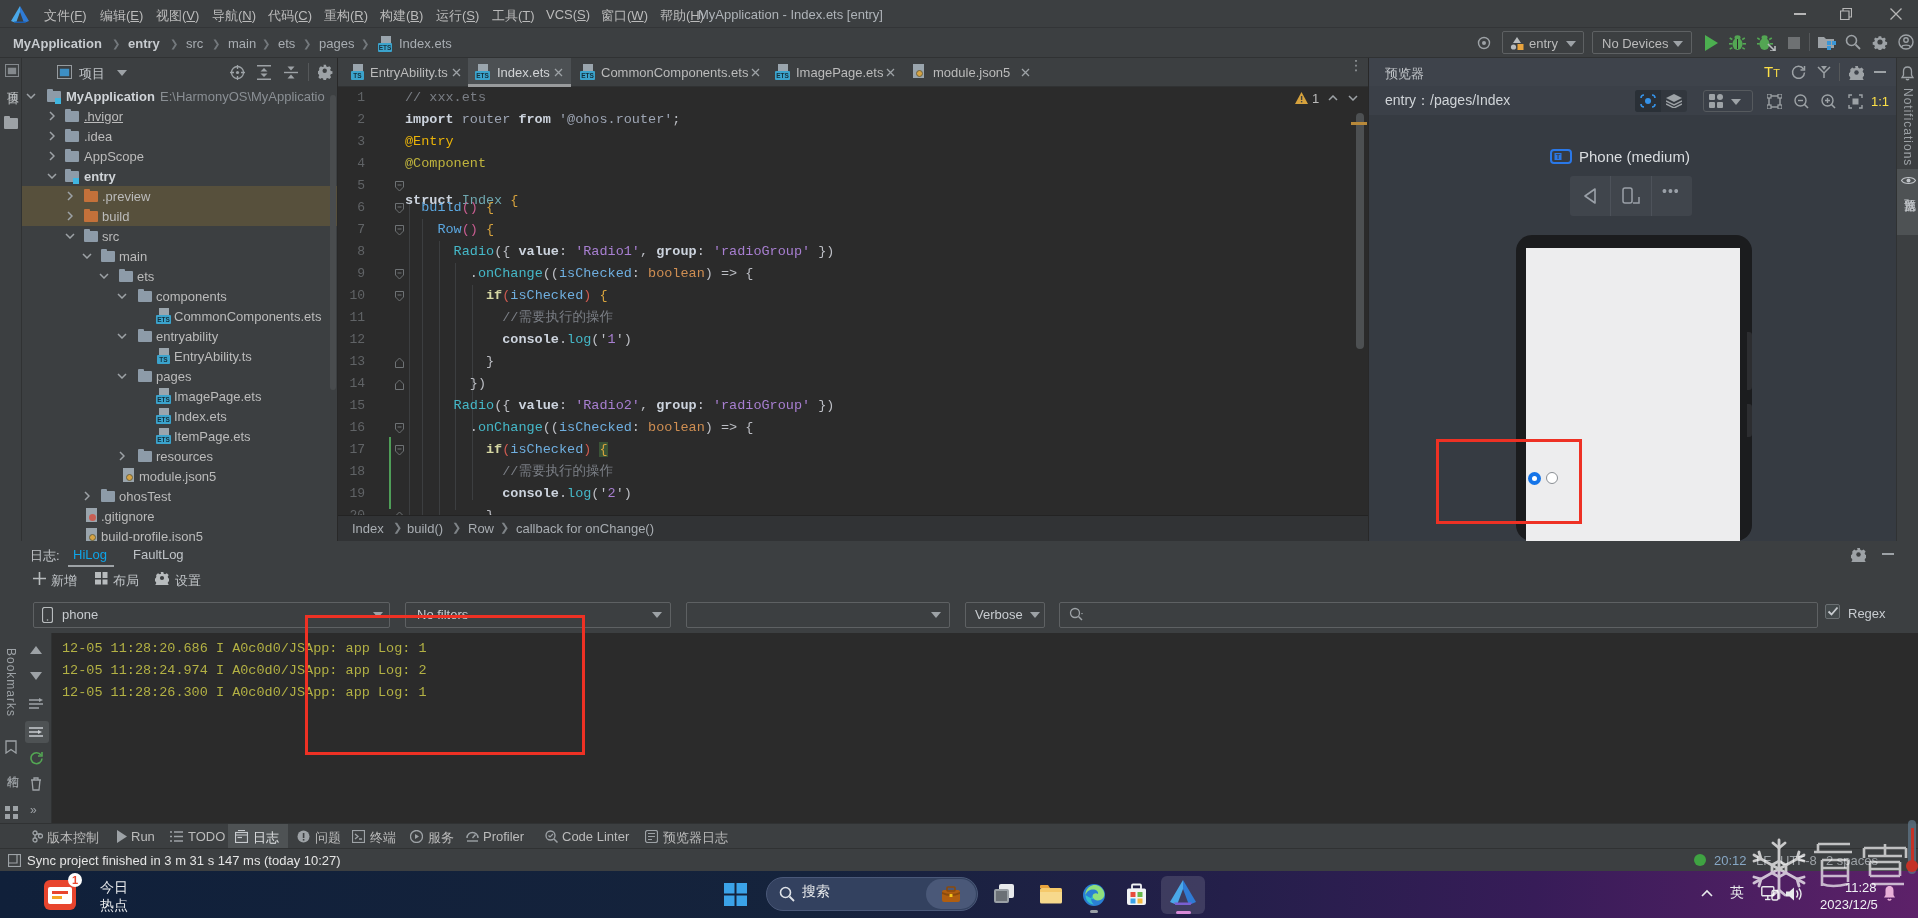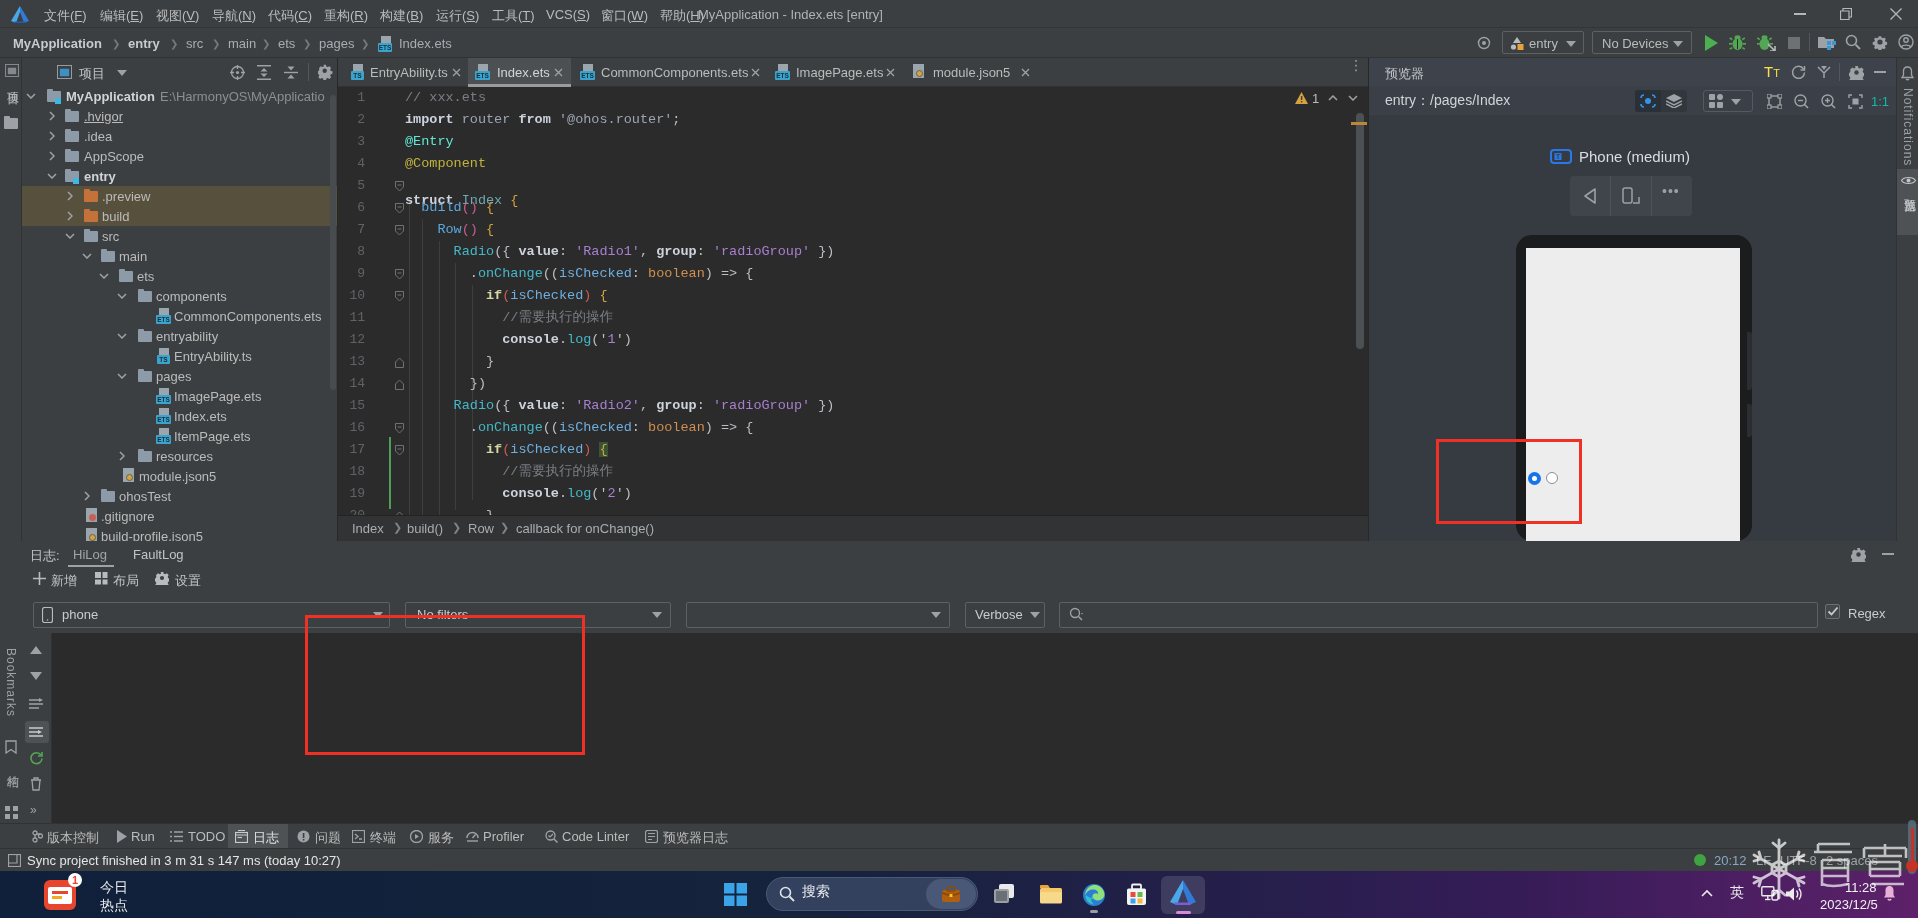--- a/index.html
+++ b/index.html
@@ -297,21 +297,21 @@
       <div class="abs" style="left:409px;top:197px;width:1px;height:319px;background:#3c3e40"></div>
       <div class="abs" style="left:422px;top:219px;width:1px;height:297px;background:#3c3e40"></div>
       <div class="abs" style="left:439px;top:241px;width:1px;height:275px;background:#3c3e40"></div>
       <div class="abs" style="left:455px;top:263px;width:1px;height:247px;background:#3c3e40"></div>
       <div class="abs" style="left:472px;top:285px;width:1px;height:215px;background:#3c3e40"></div>
       <div class="ln" style="left:335px;top:87px">1</div>
       <div class="cl" style="left:405px;top:87px"><span style="color:#7a7e85;">// xxx.ets</span></div>
       <div class="ln" style="left:335px;top:109px">2</div>
       <div class="cl" style="left:405px;top:109px"><span style="color:#ccd3dd;font-weight:bold;">import</span><span style="color:#9da5b4;"> router </span><span style="color:#ccd3dd;font-weight:bold;">from</span><span style="color:#bcbec4;"> </span><span style="color:#9da5b4;">'@ohos.router'</span><span style="color:#bcbec4;">;</span></div>
       <div class="ln" style="left:335px;top:131px">3</div>
-      <div class="cl" style="left:405px;top:131px"><span style="color:#5eead4;">@Entry</span></div>
+      <div class="cl" style="left:405px;top:131px"><span style="color:#eab308;">@Entry</span></div>
       <div class="ln" style="left:335px;top:153px">4</div>
       <div class="cl" style="left:405px;top:153px"><span style="color:#c0b43d;">@Component</span></div>
       <div class="ln" style="left:335px;top:175px">5</div>
       <div class="cl" style="left:405px;top:190px"><span style="color:#ccd3dd;font-weight:bold;">struct</span><span style="color:#bcbec4;"> </span><span style="color:#6fa8b0;">Index</span><span style="color:#bcbec4;"> </span><span style="color:#d6a23d;">{</span></div>
       <div class="ln" style="left:335px;top:197px">6</div>
       <div class="cl" style="left:405px;top:197px"><span style="color:#bcbec4;">  </span><span style="color:#5ba7e0;">build</span><span style="color:#c75c8f;">(</span><span style="color:#c75c8f;">)</span><span style="color:#bcbec4;"> </span><span style="color:#d6a23d;">{</span></div>
       <div class="ln" style="left:335px;top:219px">7</div>
       <div class="cl" style="left:405px;top:219px"><span style="color:#bcbec4;">    </span><span style="color:#5ba7e0;">Row</span><span style="color:#c75c8f;">(</span><span style="color:#c75c8f;">)</span><span style="color:#bcbec4;"> </span><span style="color:#d6a23d;">{</span></div>
       <div class="ln" style="left:335px;top:241px">8</div>
       <div class="cl" style="left:405px;top:241px"><span style="color:#bcbec4;">      </span><span style="color:#45b8c8;">Radio</span><span style="color:#bcbec4;">({ </span><span style="color:#ccd3dd;font-weight:bold;">value</span><span style="color:#bcbec4;">: </span><span style="color:#a87fd1;">'Radio1'</span><span style="color:#bcbec4;">, </span><span style="color:#ccd3dd;font-weight:bold;">group</span><span style="color:#bcbec4;">: </span><span style="color:#a87fd1;">'radioGroup'</span><span style="color:#bcbec4;"> })</span></div>
@@ -494,21 +494,21 @@
       </svg>
     <svg class="abs" style="left:452px;top:36px" width="15" height="15" viewBox="0 0 15 15">
         <circle cx="6.5" cy="6.5" r="5.5" fill="none" stroke="#9da2a6" stroke-width="1.4"></circle>
         <path d="M4 6.5 H9 M6.5 4 V9" stroke="#9da2a6" stroke-width="1.4"></path>
         <path d="M10.5 10.5 L14 14" stroke="#9da2a6" stroke-width="1.6"></path>
       </svg>
     <svg class="abs" style="left:479px;top:36px" width="15" height="15" viewBox="0 0 15 15">
         <path d="M1 4 V1 H4 M11 1 H14 V4 M14 11 V14 H11 M4 14 H1 V11" stroke="#9da2a6" stroke-width="1.4" fill="none"></path>
         <rect x="4.5" y="4.5" width="6" height="6" fill="#9da2a6"></rect>
       </svg>
-    <span class="abs" style="left:502px;top:36px;color:#14b8a6;font-size:13px">1:1</span>
+    <span class="abs" style="left:502px;top:36px;color:#fde047;font-size:13px">1:1</span>
 
     <svg class="abs" style="left:181px;top:91px" width="22" height="15" viewBox="0 0 22 15">
         <rect x="1" y="1" width="20" height="13" rx="3" fill="none" stroke="#2a78e8" stroke-width="2"></rect>
         <rect x="4.5" y="4" width="7" height="7" fill="#2a78e8"></rect>
         <text x="8" y="10.2" font-size="7.5" font-weight="bold" fill="#3b4048" text-anchor="middle" font-family="Liberation Sans">T</text>
       </svg>
     <span class="abs" style="left:210px;top:90px;color:#dadde0;font-size:15px">Phone (medium)</span>
 
     <div class="abs" style="left:201px;top:118px;width:122px;height:40px;background:#40454c;border-radius:3px"></div>
     <div class="abs" style="left:241px;top:118px;width:1px;height:40px;background:#4d525a"></div>
@@ -540,21 +540,21 @@
     <div class="abs" style="left:4px;top:30px;color:#9da2a6;font-size:12px;writing-mode:vertical-lr;letter-spacing:1px">Notifications</div>
     <div class="abs" style="left:0px;top:111px;width:22px;height:66px;background:#4e5254"></div>
     <svg class="abs" style="left:4px;top:117px" width="15" height="11" viewBox="0 0 15 11">
         <path d="M0.5 5.5 C3 1.5 12 1.5 14.5 5.5 C12 9.5 3 9.5 0.5 5.5 Z" fill="none" stroke="#c0c4c8" stroke-width="1.2"></path>
         <circle cx="7.5" cy="5.5" r="2" fill="#c0c4c8"></circle>
       </svg>
     <div class="abs" style="left:4px;top:132px;color:#c0c4c8;font-size:12px;writing-mode:vertical-lr">预览器</div>
   </div>
   <div id="bottompanel" class="abs">
     <span class="abs" style="left:30px;top:6px;color:#c0c4c8">日志:</span>
-    <span class="abs" style="left:73px;top:6px;color:#a3a3a3">HiLog</span>
+    <span class="abs" style="left:73px;top:6px;color:#0ea5e9">HiLog</span>
     <div class="abs" style="left:68px;top:24px;width:46px;height:2px;background:#9da2a6"></div>
     <span class="abs" style="left:133px;top:6px;color:#c0c4c8">FaultLog</span>
     <svg class="abs" style="left:1851px;top:6px" width="15" height="15" viewBox="0 0 16 16">
         <path fill="#9da2a6" d="M6.5 1h3l.4 2 1.7.7 1.9-1.1 2.1 2.1-1.1 1.9.7 1.7 2 .4v3l-2 .4-.7 1.7 1.1 1.9-2.1 2.1-1.9-1.1-1.7.7-.4 2h-3l-.4-2-1.7-.7-1.9 1.1-2.1-2.1 1.1-1.9-.7-1.7-2-.4v-3l2-.4.7-1.7L1.3 4.7l2.1-2.1 1.9 1.1 1.7-.7z"></path>
         <circle cx="8" cy="8" r="2.4" fill="#3c3f41"></circle>
       </svg>
     <div class="abs" style="left:1882px;top:12px;width:12px;height:2px;background:#9da2a6"></div>
 
     <svg class="abs" style="left:33px;top:31px" width="13" height="13" viewBox="0 0 13 13">
         <path d="M6.5 0 V13 M0 6.5 H13" stroke="#b8bcbe" stroke-width="1.6"></path>
@@ -626,20 +626,23 @@
         <path d="M9 4 L13 6 L9 8 Z" fill="#c8ccd0"></path>
       </svg>
     <svg class="abs" style="left:29px;top:210px" width="14" height="14" viewBox="0 0 14 14">
         <path d="M12 4 A5.5 5.5 0 1 0 13 7.5" fill="none" stroke="#53a653" stroke-width="1.6"></path>
         <path d="M13 1 L13 5 L9 5" fill="none" stroke="#53a653" stroke-width="1.6"></path>
       </svg>
     <svg class="abs" style="left:30px;top:236px" width="12" height="14" viewBox="0 0 12 14">
         <path d="M1 3 H11 M2 3 L3 13 H9 L10 3 M4 3 V1 H8 V3" fill="none" stroke="#9da2a6" stroke-width="1.3"></path>
       </svg>
     <span class="abs" style="left:30px;top:262px;color:#9da2a6;font-size:12px">»</span>
+    <div class="mono abs" style="left:62px;top:97px;color:#b3b144;font-size:13.5px;line-height:22px;white-space:pre">12-05 11:28:20.686 I A0c0d0/JSApp: app Log: 1
+12-05 11:28:24.974 I A0c0d0/JSApp: app Log: 2
+12-05 11:28:26.300 I A0c0d0/JSApp: app Log: 1</div>
   </div>
   <div id="toolbar-bar" class="abs">
     <svg class="abs" style="left:32px;top:6px" width="11" height="13" viewBox="0 0 11 13">
         <circle cx="3" cy="3" r="2" fill="none" stroke="#9da2a6" stroke-width="1.3"></circle>
         <circle cx="3" cy="10" r="2" fill="none" stroke="#9da2a6" stroke-width="1.3"></circle>
         <circle cx="8.5" cy="6" r="2" fill="none" stroke="#9da2a6" stroke-width="1.3"></circle>
         <path d="M3 5 V8 M4.8 4 Q8.5 4 8.5 4" stroke="#9da2a6" stroke-width="1.3" fill="none"></path>
       </svg>
     <span class="abs" style="left:47px;top:5px">版本控制</span>
     <svg class="abs" style="left:116px;top:6px" width="11" height="13" viewBox="0 0 11 13">

